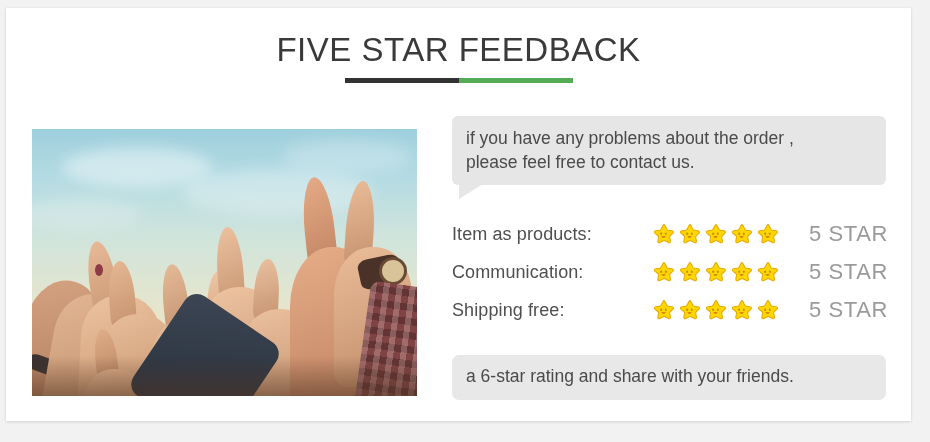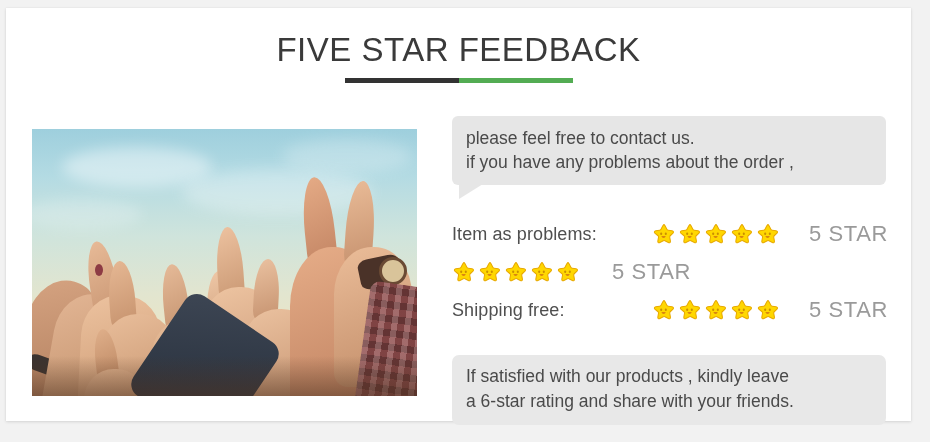--- a/index.html
+++ b/index.html
@@ -256,29 +256,29 @@
              repeating-linear-gradient(0deg,#8e4b4b 0 7px,#6f3a3a 7px 14px),
              repeating-linear-gradient(90deg,rgba(255,255,255,.18) 0 6px,rgba(0,0,0,.10) 6px 13px);
              background-blend-mode:overlay;transform:rotate(8deg);border-radius:10px;"></div>
 
       <div style="position:absolute;left:0;bottom:0;width:100%;height:40px;background:linear-gradient(to bottom,rgba(90,60,40,0) 0%,rgba(80,52,34,.55) 100%);"></div>
     </div>
 
     <div class="right">
 
       <div class="bubble">
+        <div class="bubble-line">if you have any problems about the order ,</div>
         <div class="bubble-line">please feel free to contact us.</div>
-        <div class="bubble-line">if you have any problems about the order ,</div>
         <div class="bubble-tail"></div>
       </div>
 
       <div class="ratings">
 
         <div class="rating-row">
-          <div class="rating-label">Item as problems:</div>
+          <div class="rating-label">Item as products:</div>
           <div class="stars">
             <svg class="star-svg" viewBox="0 0 24 24">
                 <path d="M12 1.7c.7 0 1.2.5 1.6 1.2l1.9 3.6c.3.6.7.9 1.4 1l4 .6c1.5.2 2 1.4 1 2.4l-2.9 2.8c-.5.5-.6 1-.5 1.6l.7 4c.2 1.4-.8 2.2-2.1 1.5l-3.6-1.9c-.6-.3-1.1-.3-1.7 0l-3.6 1.9c-1.3.7-2.3-.1-2.1-1.5l.7-4c.1-.6 0-1.1-.5-1.6L3 10.5c-1-1-.5-2.2 1-2.4l4-.6c.7-.1 1.1-.4 1.4-1l1.9-3.6c.5-.7 1-1.2 1.7-1.2z" fill="#ffd700" stroke="#e8a900" stroke-width="1.1"></path>
                 <ellipse cx="9.6" cy="11.2" rx="1.1" ry="1.3" fill="#c98f00"></ellipse>
                 <ellipse cx="14.4" cy="11.2" rx="1.1" ry="1.3" fill="#c98f00"></ellipse>
                 <path d="M9.7 14.2c.9 1.3 3.7 1.3 4.6 0z" fill="#b4371f"></path>
               </svg>
             <svg class="star-svg" viewBox="0 0 24 24">
                 <path d="M12 1.7c.7 0 1.2.5 1.6 1.2l1.9 3.6c.3.6.7.9 1.4 1l4 .6c1.5.2 2 1.4 1 2.4l-2.9 2.8c-.5.5-.6 1-.5 1.6l.7 4c.2 1.4-.8 2.2-2.1 1.5l-3.6-1.9c-.6-.3-1.1-.3-1.7 0l-3.6 1.9c-1.3.7-2.3-.1-2.1-1.5l.7-4c.1-.6 0-1.1-.5-1.6L3 10.5c-1-1-.5-2.2 1-2.4l4-.6c.7-.1 1.1-.4 1.4-1l1.9-3.6c.5-.7 1-1.2 1.7-1.2z" fill="#ffd700" stroke="#e8a900" stroke-width="1.1"></path>
                 <ellipse cx="9.6" cy="11.2" rx="1.1" ry="1.3" fill="#c98f00"></ellipse>
@@ -301,20 +301,21 @@
                 <path d="M12 1.7c.7 0 1.2.5 1.6 1.2l1.9 3.6c.3.6.7.9 1.4 1l4 .6c1.5.2 2 1.4 1 2.4l-2.9 2.8c-.5.5-.6 1-.5 1.6l.7 4c.2 1.4-.8 2.2-2.1 1.5l-3.6-1.9c-.6-.3-1.1-.3-1.7 0l-3.6 1.9c-1.3.7-2.3-.1-2.1-1.5l.7-4c.1-.6 0-1.1-.5-1.6L3 10.5c-1-1-.5-2.2 1-2.4l4-.6c.7-.1 1.1-.4 1.4-1l1.9-3.6c.5-.7 1-1.2 1.7-1.2z" fill="#ffd700" stroke="#e8a900" stroke-width="1.1"></path>
                 <ellipse cx="9.6" cy="11.2" rx="1.1" ry="1.3" fill="#c98f00"></ellipse>
                 <ellipse cx="14.4" cy="11.2" rx="1.1" ry="1.3" fill="#c98f00"></ellipse>
                 <path d="M9.7 14.2c.9 1.3 3.7 1.3 4.6 0z" fill="#b4371f"></path>
               </svg>
           </div>
           <div class="rating-value">5 STAR</div>
         </div>
 
         <div class="rating-row">
+          <div class="rating-label">Communication:</div>
           <div class="stars">
             <svg class="star-svg" viewBox="0 0 24 24">
                 <path d="M12 1.7c.7 0 1.2.5 1.6 1.2l1.9 3.6c.3.6.7.9 1.4 1l4 .6c1.5.2 2 1.4 1 2.4l-2.9 2.8c-.5.5-.6 1-.5 1.6l.7 4c.2 1.4-.8 2.2-2.1 1.5l-3.6-1.9c-.6-.3-1.1-.3-1.7 0l-3.6 1.9c-1.3.7-2.3-.1-2.1-1.5l.7-4c.1-.6 0-1.1-.5-1.6L3 10.5c-1-1-.5-2.2 1-2.4l4-.6c.7-.1 1.1-.4 1.4-1l1.9-3.6c.5-.7 1-1.2 1.7-1.2z" fill="#ffd700" stroke="#e8a900" stroke-width="1.1"></path>
                 <ellipse cx="9.6" cy="11.2" rx="1.1" ry="1.3" fill="#c98f00"></ellipse>
                 <ellipse cx="14.4" cy="11.2" rx="1.1" ry="1.3" fill="#c98f00"></ellipse>
                 <path d="M9.7 14.2c.9 1.3 3.7 1.3 4.6 0z" fill="#b4371f"></path>
               </svg>
             <svg class="star-svg" viewBox="0 0 24 24">
                 <path d="M12 1.7c.7 0 1.2.5 1.6 1.2l1.9 3.6c.3.6.7.9 1.4 1l4 .6c1.5.2 2 1.4 1 2.4l-2.9 2.8c-.5.5-.6 1-.5 1.6l.7 4c.2 1.4-.8 2.2-2.1 1.5l-3.6-1.9c-.6-.3-1.1-.3-1.7 0l-3.6 1.9c-1.3.7-2.3-.1-2.1-1.5l.7-4c.1-.6 0-1.1-.5-1.6L3 10.5c-1-1-.5-2.2 1-2.4l4-.6c.7-.1 1.1-.4 1.4-1l1.9-3.6c.5-.7 1-1.2 1.7-1.2z" fill="#ffd700" stroke="#e8a900" stroke-width="1.1"></path>
                 <ellipse cx="9.6" cy="11.2" rx="1.1" ry="1.3" fill="#c98f00"></ellipse>
@@ -376,19 +377,18 @@
                 <ellipse cx="14.4" cy="11.2" rx="1.1" ry="1.3" fill="#c98f00"></ellipse>
                 <path d="M9.7 14.2c.9 1.3 3.7 1.3 4.6 0z" fill="#b4371f"></path>
               </svg>
           </div>
           <div class="rating-value">5 STAR</div>
         </div>
 
       </div>
 
       <div class="note">
-        <div class="note-line">If satisfied with our products ,  kindly leave</div>
         <div class="note-line">a 6-star rating and share with your friends.</div>
       </div>
 
     </div>
   </div>
 </div>
 
 </body></html>

